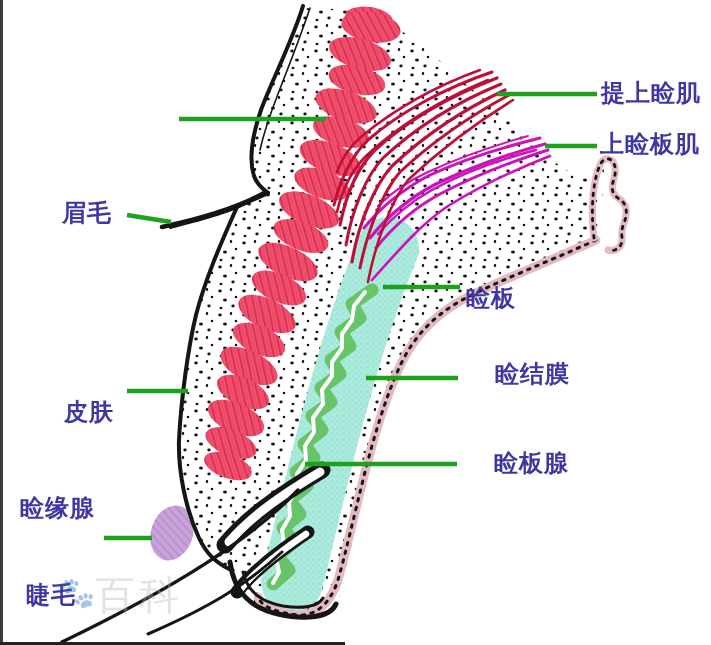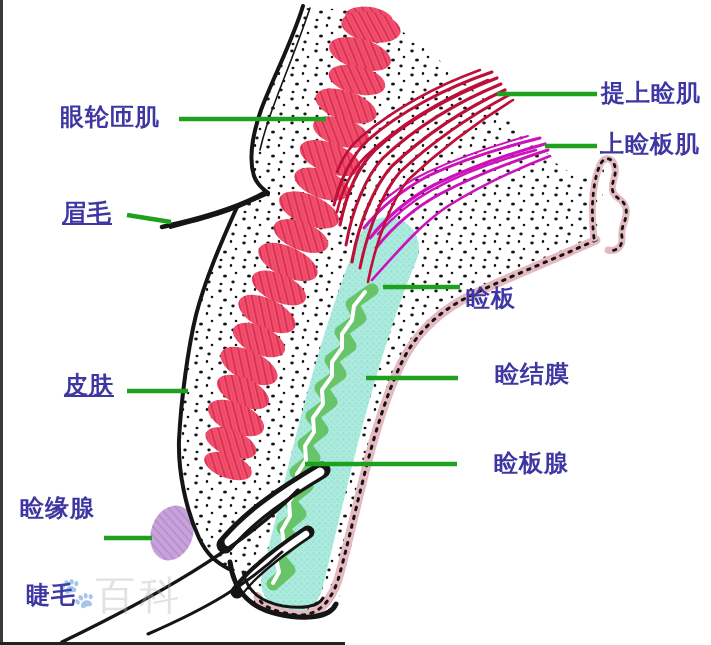--- a/index.html
+++ b/index.html
@@ -159,23 +159,22 @@
     <line x1="127" y1="391" x2="188" y2="391"></line>
     <line x1="104" y1="538" x2="152" y2="538"></line>
     <line x1="497" y1="94" x2="597" y2="94"></line>
     <line x1="545" y1="146" x2="597" y2="146"></line>
     <line x1="383" y1="287" x2="460" y2="287"></line>
     <line x1="366" y1="378" x2="458" y2="378"></line>
     <line x1="305" y1="464" x2="457" y2="464"></line>
   </g>
 </svg>
 
-<div class="lbl" style="left:60px;top:105px;">眼轮匝肌</div>
-<div class="lbl" style="left:62px;top:201px;text-decoration:underline;">眉毛</div>
-<div class="lbl" style="left:64px;top:373px;text-decoration:underline;">皮肤</div>
+<div class="lbl" style="left:62px;top:201px;">眉毛</div>
+<div class="lbl" style="left:64px;top:400px;">皮肤</div>
 <div class="lbl" style="left:20px;top:496px;">睑缘腺</div>
 <div class="lbl" style="left:26px;top:583px;font-family:Liberation Serif, serif;">睫毛</div>
 <div class="lbl" style="left:600px;top:132px;">上睑板肌</div>
 <div class="lbl" style="left:601px;top:81px;">提上睑肌</div>
 <div class="lbl" style="left:466px;top:286px;">睑板</div>
 <div class="lbl" style="left:463px;top:362px;padding-left:32px;">睑结膜</div>
 <div class="lbl" style="left:462px;top:451px;padding-left:32px;">睑板腺</div>
 
 <div class="watermark"><span class="paw">🐾</span><span>百科</span></div>
 

